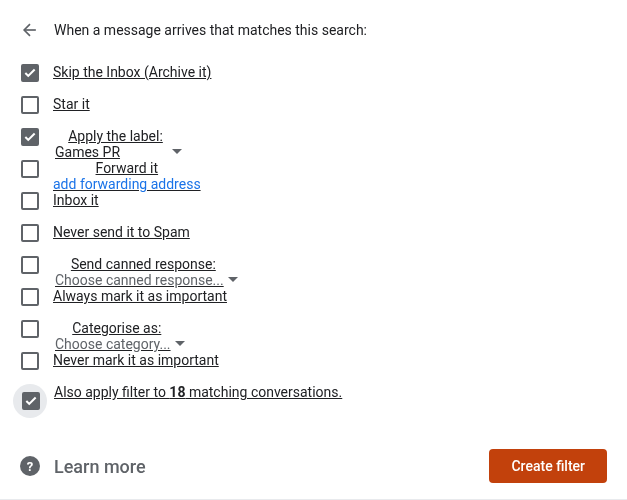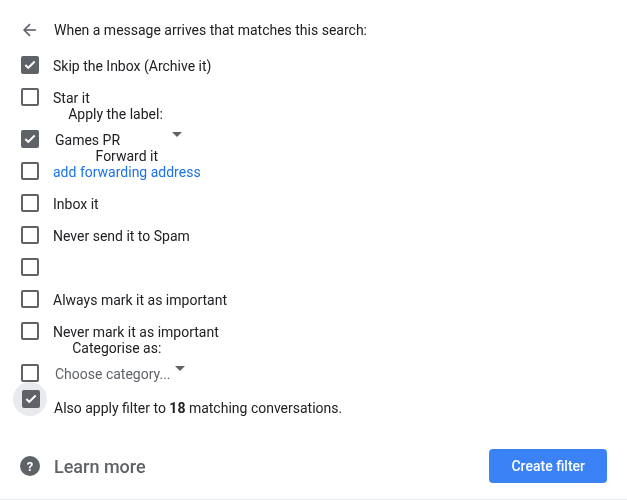--- a/index.html
+++ b/index.html
@@ -16,44 +16,45 @@
     height: 500px;
     position: relative;
   }
   .container {
     padding: 20px 20px 0 20px;
   }
   .header {
     display: flex;
     align-items: center;
     gap: 14px;
-    margin-bottom: 2px;
+    margin-bottom: 24px;
   }
   .back-arrow {
     width: 20px;
     height: 20px;
     display: flex;
     align-items: center;
     justify-content: center;
     color: #5f6368;
     cursor: pointer;
   }
   .header-title {
     font-size: 14px;
     color: #202124;
   }
   .options {
     padding-left: 0;
   }
   .option-row {
     display: flex;
-    align-items: flex-end;
+    align-items: flex-start;
     min-height: 32px;
     padding: 0;
     gap: 14px;
+    text-decoration: underline;
   }
   .checkbox {
     width: 18px;
     height: 18px;
     margin-left: 1px;
     border: 2px solid #5f6368;
     border-radius: 2px;
     display: flex;
     align-items: center;
     justify-content: center;
@@ -89,21 +90,20 @@
   }
   .dropdown {
     display: inline-flex;
     align-items: center;
     gap: 4px;
     cursor: pointer;
     margin-left: 2px;
   }
   .dropdown-text {
     color: #202124;
-    margin-top: 10px;
   }
   .dropdown-text.placeholder {
     color: #5f6368;
   }
   .dropdown-arrow {
     color: #5f6368;
     display: flex;
     align-items: center;
   }
   .link {
@@ -143,21 +143,21 @@
     font-weight: 700;
     cursor: pointer;
   }
   .learn-more {
     color: #5f6368;
     font-size: 18px;
     cursor: pointer;
     font-weight: 500;
   }
   .create-btn {
-    background: #3b82f6;
+    background: #c2410c;
     color: #fff;
     border: none;
     border-radius: 4px;
     padding: 9px 22px;
     font-size: 14px;
     font-weight: 500;
     font-family: inherit;
     cursor: pointer;
   }
   .inline-group {
@@ -248,54 +248,65 @@
       <div class="checkbox">
         
       </div>
       <span class="option-label">Never send it to Spam</span>
     </div>
 
     <div class="option-row">
       <div class="checkbox">
         
       </div>
+      <div class="inline-group">
+        <span class="option-label label-prefix">Send canned response:</span>
+        <span class="dropdown">
+          <span class="dropdown-text placeholder">Choose canned response...</span>
+          <span class="dropdown-arrow">
+            <svg width="10" height="10" viewBox="0 0 10 6">
+                <path d="M0 0 L5 5 L10 0 Z" fill="#5f6368"></path>
+              </svg>
+          </span>
+        </span>
+      </div>
     </div>
 
     <div class="option-row">
       <div class="checkbox">
         
       </div>
       <span class="option-label">Always mark it as important</span>
-    </div>
-
-    <div class="option-row">
-      <div class="checkbox">
-        
-      </div>
-      <span class="option-label">Never mark it as important</span>
     </div>
 
     <div class="option-row">
       <div class="checkbox">
         
       </div>
       <div class="inline-group">
         <span class="option-label label-prefix">Categorise as:</span>
         <span class="dropdown">
           <span class="dropdown-text placeholder">Choose category...</span>
           <span class="dropdown-arrow">
             <svg width="10" height="10" viewBox="0 0 10 6">
                 <path d="M0 0 L5 5 L10 0 Z" fill="#5f6368"></path>
               </svg>
           </span>
         </span>
       </div>
     </div>
 
     <div class="option-row">
+      <div class="checkbox">
+        
+      </div>
+      <span class="option-label">Never mark it as important</span>
+    </div>
+
+    <div class="option-row">
       <div class="checkbox-circle">
         <div class="checkbox checked">
           <svg width="14" height="14" viewBox="0 0 24 24" fill="none" stroke="#fff" stroke-width="3.5">
               <polyline points="20 6 9 17 4 12"></polyline>
             </svg>
         </div>
       </div>
       <span class="option-label">
         <span>Also apply filter to </span><span class="bold">18</span><span> matching conversations.</span>
       </span>

